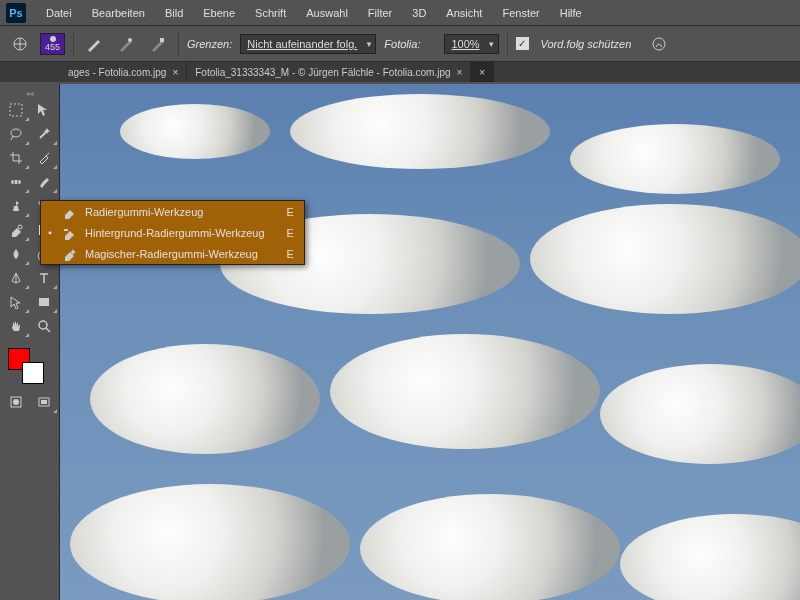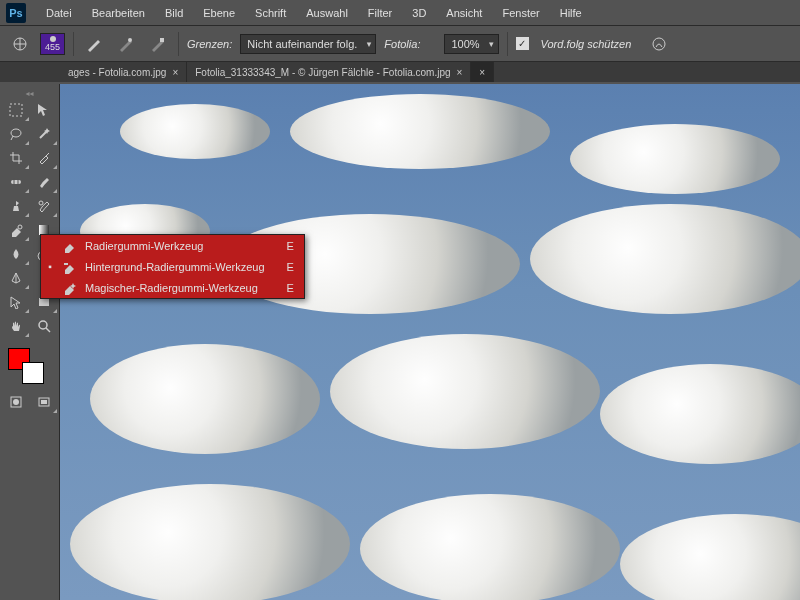--- a/index.html
+++ b/index.html
@@ -6,42 +6,42 @@
   body { width: 800px; height: 600px; overflow: hidden; background: #535353; font-family: Arial, sans-serif; font-size: 11px; color: #e0e0e0; }
   .menubar { height: 26px; background: #535353; display: flex; align-items: center; padding: 0 6px; border-bottom: 1px solid #2a2a2a; }
   .ps-logo { width: 20px; height: 20px; background: #001c33; color: #5fb2e6; font-weight: bold; font-size: 11px; display: flex; align-items: center; justify-content: center; border-radius: 2px; margin-right: 10px; }
   .menubar-item { padding: 0 10px; height: 100%; display: flex; align-items: center; cursor: pointer; }
   .optbar { height: 36px; background: #535353; display: flex; align-items: center; padding: 0 8px; border-bottom: 1px solid #2a2a2a; gap: 8px; }
   .opt-icon { width: 24px; height: 24px; display: flex; align-items: center; justify-content: center; color: #ccc; font-size: 14px; }
   .brush-size { display: flex; flex-direction: column; align-items: center; background: #4c1d95; border: 1px solid #222; padding: 2px 4px; cursor: pointer; }
   .brush-dot { width: 6px; height: 6px; background: #ccc; border-radius: 50%; }
   .brush-num { font-size: 9px; color: #ddd; }
   .opt-label { color: #e0e0e0; font-style: italic; }
-  .dropdown { background: #3a3a3a; border: 1px solid #222; padding: 2px 18px 2px 6px; color: #ddd; position: relative; cursor: pointer; min-width: 120px; height: 20px; display: flex; align-items: center; }
+  .dropdown { background: #3a3a3a; border: 1px solid #222; padding: 2px 18px 2px 6px; color: #ddd; position: relative; cursor: pointer; min-width: 120px; height: 20px; display: flex; align-items: center; text-decoration: underline; }
   .dropdown::after { content: "▾"; position: absolute; right: 4px; font-size: 9px; color: #ccc; }
   .dropdown.small { min-width: 50px; margin-left: 16px; }
   .checkbox { width: 13px; height: 13px; background: #ddd; display: inline-flex; align-items: center; justify-content: center; color: #333; font-size: 10px; margin-right: 4px; }
   .sep { width: 1px; height: 24px; background: #3f3f3f; }
   .tabbar { height: 20px; background: #3a3a3a; display: flex; align-items: stretch; padding-left: 60px; overflow: hidden; }
   .tab { display: flex; align-items: center; padding: 0 8px; color: #ccc; font-size: 10px; border-right: 1px solid #2a2a2a; cursor: pointer; white-space: nowrap; gap: 6px; }
   .tab.active { background: #282828; color: #fff; }
   .tab-close { color: #ccc; font-size: 10px; }
   .workspace { position: absolute; left: 0; top: 84px; right: 0; bottom: 0; display: flex; }
   .toolbox { width: 60px; background: #535353; border-right: 1px solid #2a2a2a; display: flex; flex-direction: column; padding: 4px 2px; position: relative; z-index: 5; }
   .toolbox-handle { height: 10px; display:flex; justify-content:center; align-items:center; color:#888; font-size:8px;}
   .tool-grid { display: grid; grid-template-columns: 1fr 1fr; gap: 0; }
   .tool { width: 28px; height: 24px; display: flex; align-items: center; justify-content: center; color: #ccc; cursor: pointer; font-size: 13px; position: relative; }
   .tool .mark { position: absolute; right: 1px; bottom: 1px; width: 0; height: 0; border-right: 4px solid #aaa; border-top: 4px solid transparent; }
   .swatches { position: relative; height: 46px; margin-top: 6px; }
   .sw-fg { position: absolute; left: 6px; top: 4px; width: 22px; height: 22px; background: #ff0000; border: 1px solid #000; }
   .sw-bg { position: absolute; left: 20px; top: 18px; width: 22px; height: 22px; background: #fff; border: 1px solid #000; }
   .canvas { flex: 1; position: relative; background: #282828; overflow: hidden; }
   .sky { position: absolute; inset: 0; background: linear-gradient(180deg,#5b80b0 0%, #6b8fb8 40%, #7a9ac0 100%); }
   .cloud { position: absolute; background: radial-gradient(circle at 35% 40%, #fefefe 0%, #f0f0ee 28%, #d4d4cf 55%, #9aa0a2 80%); border-radius: 50%; filter: blur(0.5px); }
-  .flyout { position: absolute; left: 40px; top: 200px; background: #b91c1c; border: 1px solid #222; z-index: 20; box-shadow: 2px 2px 6px rgba(0,0,0,0.5); margin-top: 34px; }
+  .flyout { position: absolute; left: 40px; top: 200px; background: #a16207; border: 1px solid #222; z-index: 20; box-shadow: 2px 2px 6px rgba(0,0,0,0.5); }
   .flyout-item { display: flex; align-items: center; padding: 4px 10px 4px 6px; gap: 8px; cursor: pointer; color: #e0e0e0; font-size: 11px; height: 21px; }
   .flyout-item .dot { width: 6px; text-align: center; color: #e0e0e0; font-size: 10px; }
   .flyout-item .fi-icon { width: 16px; display:flex; justify-content:center; color:#ccc; font-size:12px;}
   .flyout-item .label { flex: 1; white-space: nowrap; }
   .flyout-item .shortcut { color: #e0e0e0; margin-left: 14px; }
   svg { display: block; }
 </style>
 </head>
 <body>
 

